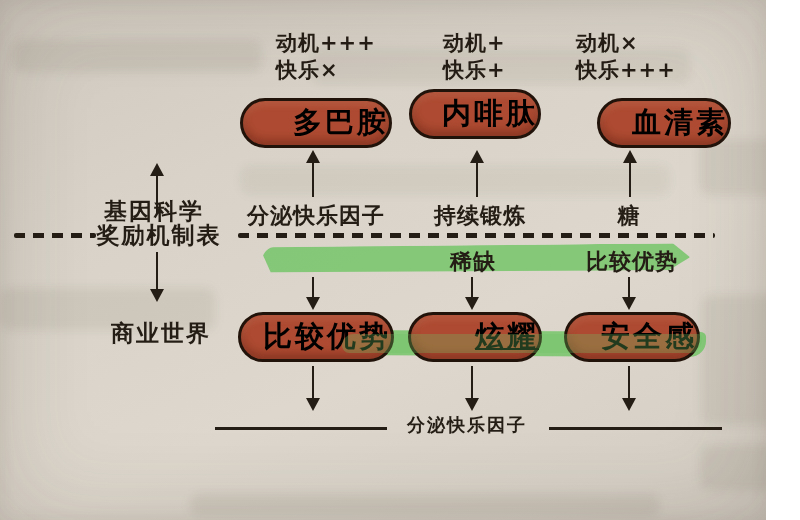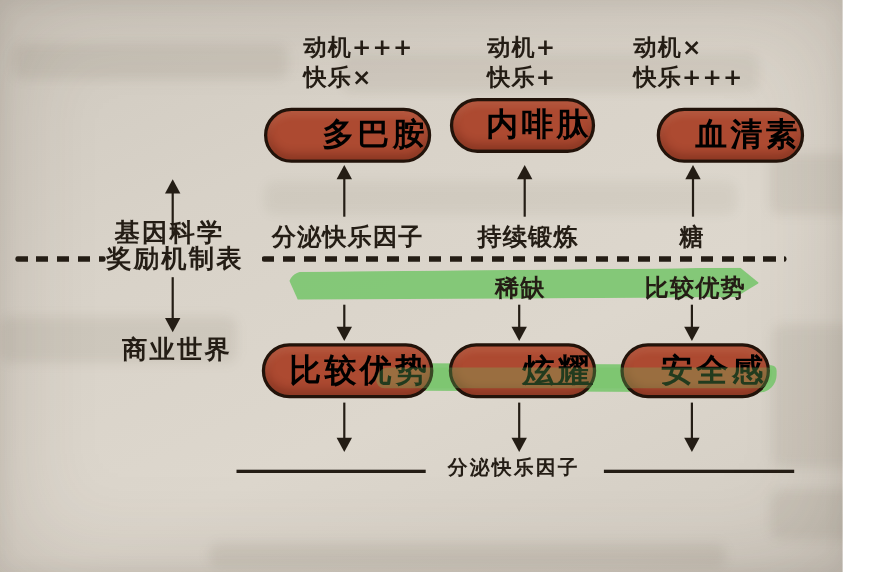--- a/index.html
+++ b/index.html
@@ -121,21 +121,21 @@
   <div class="arrow up" style="left:630px;top:150px;height:47px;"></div>
 
   <div class="clabel" style="left:316px;top:201px;">分泌快乐因子</div>
   <div class="clabel" style="left:480px;top:201px;">持续锻炼</div>
   <div class="clabel" style="left:629px;top:201px;">糖</div>
 
   <div class="axis-label" style="left:154px;top:148px;margin-top:48px;">基因科学</div>
   <div class="arrow up" style="left:157px;top:163px;height:50px;"></div>
   <div class="axis-label" style="left:159px;top:220px;">奖励机制表</div>
   <div class="arrow down" style="left:157px;top:252px;height:50px;"></div>
-  <div class="axis-label" style="left:161px;top:302px;text-align:right;">商业世界</div>
+  <div class="axis-label" style="left:161px;top:318px;text-align:right;">商业世界</div>
 
   <div class="dashes" style="left:14px;width:82px;"></div>
   <div class="dashes" style="left:238px;width:477px;"></div>
 
   <div class="marker tip" style="left:262px;top:245px;width:428px;height:27px;transform:rotate(-0.5deg);"></div>
 
   <div class="clabel" style="left:473px;top:247px;">稀缺</div>
   <div class="clabel" style="left:632px;top:247px;">比较优势</div>
 
   <div class="arrow down" style="left:313px;top:277px;height:33px;"></div>

